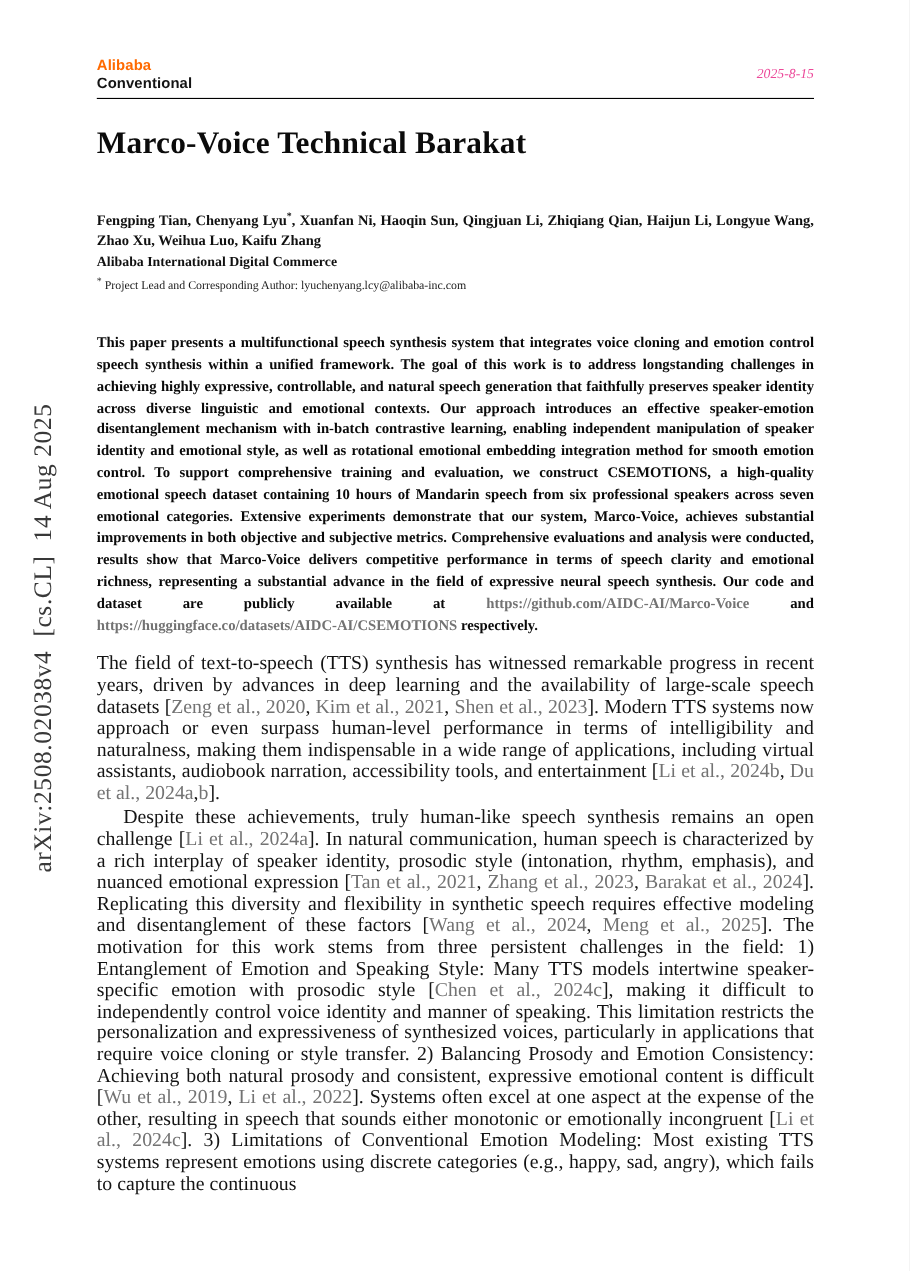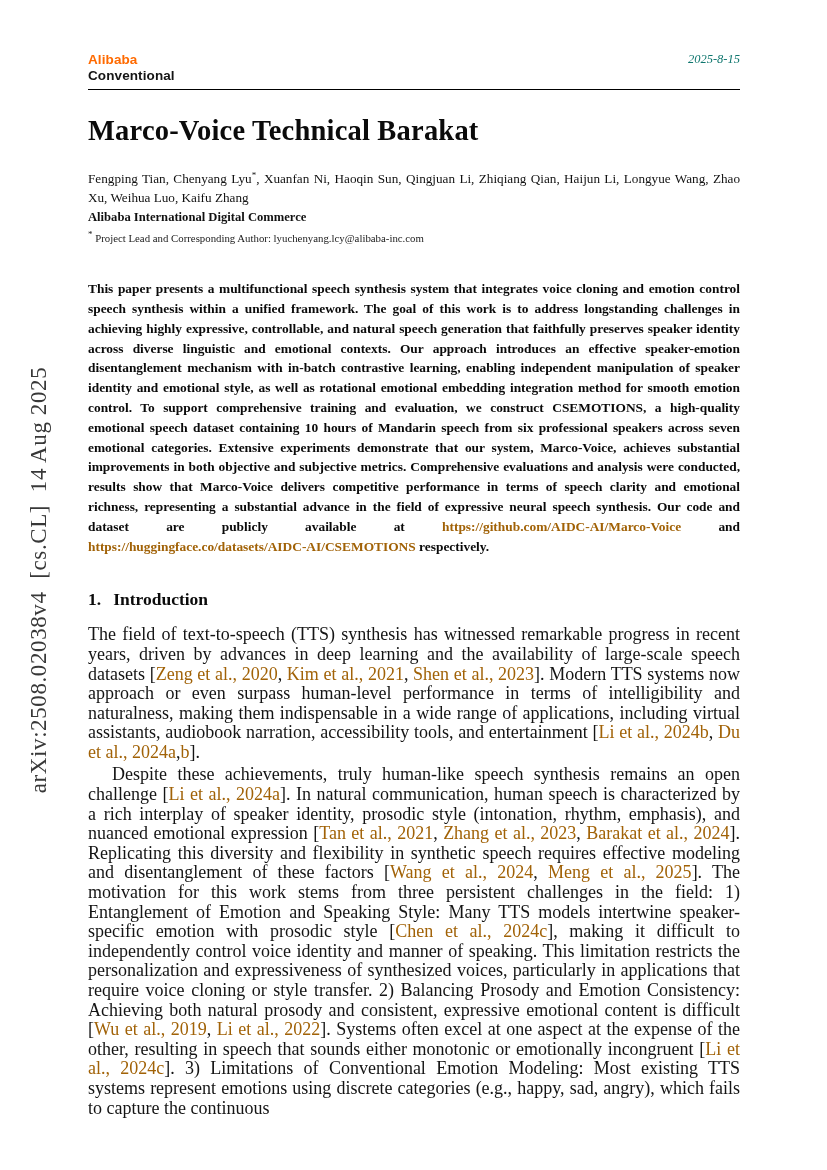--- a/index.html
+++ b/index.html
@@ -22,51 +22,51 @@
     left: 39px;
     top: 580px;
     transform: translate(-50%, -50%) rotate(-90deg);
     white-space: pre;
     font-size: 23px;
     letter-spacing: 0.6px;
     color: #383838;
   }
 
   
-  .header-row { display: flex; justify-content: space-between; align-items: flex-start; }
+  .header-row { display: flex; justify-content: space-between; align-items: center; }
   .logo {
     font-family: "Liberation Sans", "DejaVu Sans", sans-serif;
     font-weight: bold;
     font-size: 13.5px;
     line-height: 16px;
     letter-spacing: 0.1px;
   }
   .logo .l1 { color: #ff6a00; }
   .logo .l2 { color: #141414; }
-  .date { font-style: italic; font-size: 12.5px; color: #0f766e; padding-bottom: 1px; }
+  .date { font-style: italic; font-size: 12.5px; color: #ec4899; padding-bottom: 1px; }
   .header-rule { border: none; border-top: 1.4px solid #000; margin-top: 5px; }
 
   
   h1.title { font-size: 28.5px; font-weight: bold; margin-top: 25px; letter-spacing: 0.2px; color: #0b0b0b; }
-  .authors { margin-top: 19px; font-weight: normal; font-size: 13.2px; line-height: 18.6px; text-align: justify; }
+  .authors { margin-top: 40px; font-weight: bold; font-size: 13.2px; line-height: 18.6px; text-align: justify; }
   .authors sup, .footnote sup { font-size: 9px; }
   .affiliation { font-weight: bold; font-size: 12.6px; margin-top: 2px; }
   .footnote { font-size: 10.8px; margin-top: 4px; color: #1a1a1a; }
 
   
   .abstract {
     margin-top: 36px;
     font-weight: bold;
     font-size: 13.4px;
     line-height: 19.8px;
     text-align: justify;
     color: #0a0a0a;
   }
 
-  a.cite { color: #a16207; text-decoration: none; cursor: pointer; }
+  a.cite { color: #737373; text-decoration: none; cursor: pointer; }
 
   
   .section-heading { margin-top: 33px; font-size: 17.5px; font-weight: bold; color: #0b0b0b; }
   .section-heading .num { margin-right: 12px; }
   .body-para {
     font-size: 18px;
     line-height: 19.6px;
     text-align: justify;
     margin-top: 15px;
     color: #141414;
@@ -97,23 +97,20 @@
     <hr class="header-rule">
 
     <h1 class="title">Marco-Voice Technical Barakat</h1>
 
     <div class="authors"><span>Fengping Tian, Chenyang Lyu</span><sup>*</sup><span>, Xuanfan Ni, Haoqin Sun, Qingjuan Li, Zhiqiang Qian, Haijun Li, Longyue Wang, Zhao Xu, Weihua Luo, Kaifu Zhang</span></div>
     <div class="affiliation">Alibaba International Digital Commerce</div>
     <div class="footnote"><sup>*</sup><span> Project Lead and Corresponding Author: lyuchenyang.lcy@alibaba-inc.com</span></div>
 
     <div class="abstract"><span>This paper presents a multifunctional speech synthesis system that integrates voice cloning and emotion control speech synthesis within a unified framework. The goal of this work is to address longstanding challenges in achieving highly expressive, controllable, and natural speech generation that faithfully preserves speaker identity across diverse linguistic and emotional contexts. Our approach introduces an effective speaker-emotion disentanglement mechanism with in-batch contrastive learning, enabling independent manipulation of speaker identity and emotional style, as well as rotational emotional embedding integration method for smooth emotion control. To support comprehensive training and evaluation, we construct CSEMOTIONS, a high-quality emotional speech dataset containing 10 hours of Mandarin speech from six professional speakers across seven emotional categories. Extensive experiments demonstrate that our system, Marco-Voice, achieves substantial improvements in both objective and subjective metrics. Comprehensive evaluations and analysis were conducted, results show that Marco-Voice delivers competitive performance in terms of speech clarity and emotional richness, representing a substantial advance in the field of expressive neural speech synthesis. Our code and dataset are publicly available at </span><a class="cite" href="#">https://github.com/AIDC-AI/Marco-Voice</a><span> and </span><a class="cite" href="#">https://huggingface.co/datasets/AIDC-AI/CSEMOTIONS</a><span> respectively.</span></div>
 
-    <div class="section-heading">
-      <span class="num">1.</span><span>Introduction</span>
-    </div>
 
     <div class="body-para"><span>The field of text-to-speech (TTS) synthesis has witnessed remarkable progress in recent years, driven by advances in deep learning and the availability of large-scale speech datasets [</span><a class="cite" href="#">Zeng et al., 2020</a><span>, </span><a class="cite" href="#">Kim et al., 2021</a><span>, </span><a class="cite" href="#">Shen et al., 2023</a><span>]. Modern TTS systems now approach or even surpass human-level performance in terms of intelligibility and naturalness, making them indispensable in a wide range of applications, including virtual assistants, audiobook narration, accessibility tools, and entertainment [</span><a class="cite" href="#">Li et al., 2024b</a><span>, </span><a class="cite" href="#">Du et al., 2024a</a><span>,</span><a class="cite" href="#">b</a><span>].</span></div>
     <div class="body-para indent"><span>Despite these achievements, truly human-like speech synthesis remains an open challenge [</span><a class="cite" href="#">Li et al., 2024a</a><span>]. In natural communication, human speech is characterized by a rich interplay of speaker identity, prosodic style (intonation, rhythm, emphasis), and nuanced emotional expression [</span><a class="cite" href="#">Tan et al., 2021</a><span>, </span><a class="cite" href="#">Zhang et al., 2023</a><span>, </span><a class="cite" href="#">Barakat et al., 2024</a><span>]. Replicating this diversity and flexibility in synthetic speech requires effective modeling and disentanglement of these factors [</span><a class="cite" href="#">Wang et al., 2024</a><span>, </span><a class="cite" href="#">Meng et al., 2025</a><span>]. The motivation for this work stems from three persistent challenges in the field: 1) Entanglement of Emotion and Speaking Style: Many TTS models intertwine speaker-specific emotion with prosodic style [</span><a class="cite" href="#">Chen et al., 2024c</a><span>], making it difficult to independently control voice identity and manner of speaking. This limitation restricts the personalization and expressiveness of synthesized voices, particularly in applications that require voice cloning or style transfer. 2) Balancing Prosody and Emotion Consistency: Achieving both natural prosody and consistent, expressive emotional content is difficult [</span><a class="cite" href="#">Wu et al., 2019</a><span>, </span><a class="cite" href="#">Li et al., 2022</a><span>]. Systems often excel at one aspect at the expense of the other, resulting in speech that sounds either monotonic or emotionally incongruent [</span><a class="cite" href="#">Li et al., 2024c</a><span>]. 3) Limitations of Conventional Emotion Modeling: Most existing TTS systems represent emotions using discrete categories (e.g., happy, sad, angry), which fails to capture the continuous</span></div>
 
   </div>
 
 
 </div>
 
 </body></html>

